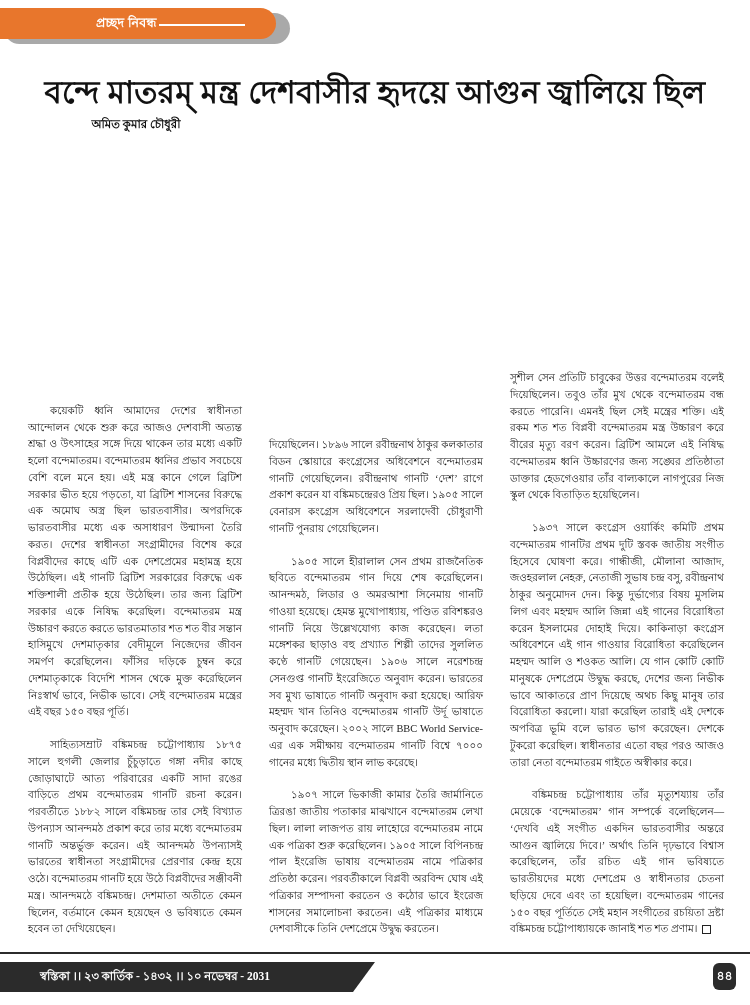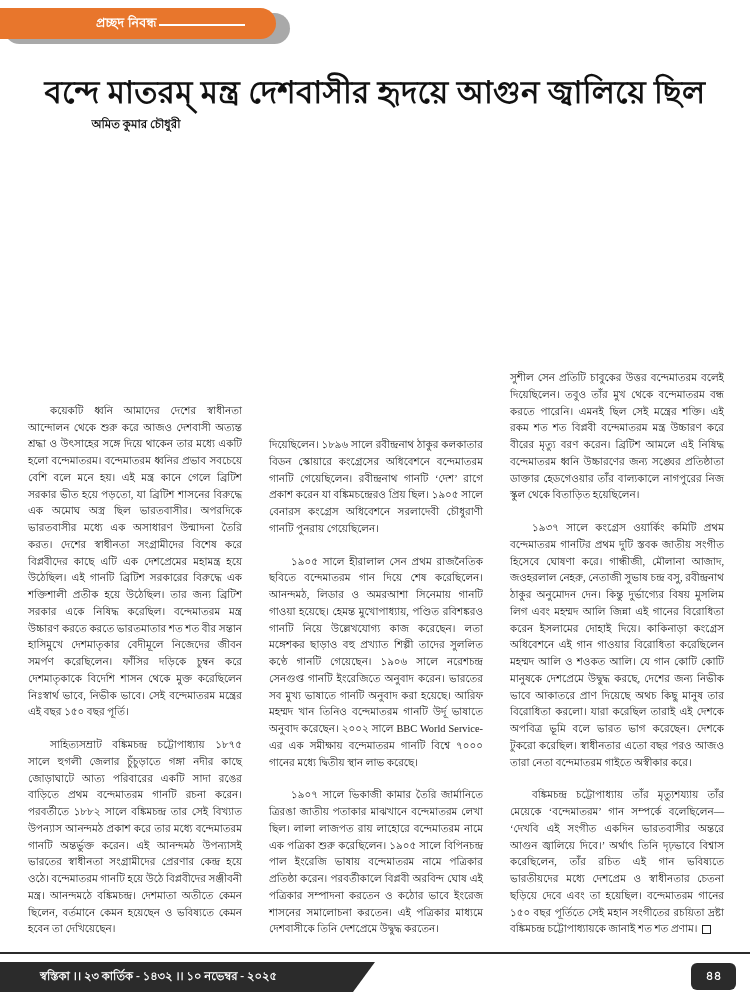--- a/index.html
+++ b/index.html
@@ -170,21 +170,21 @@
     font-size: 11.5px;
     font-weight: 700;
     margin-left: 40px;
     white-space: nowrap;
     font-family: "Liberation Serif", "DejaVu Serif", serif;
   }
   .page-number {
     position: absolute;
     right: 14px;
     top: 963px;
-    width: 45px;
+    width: 23px;
     height: 27px;
     background: #2b2b2b;
     border-radius: 6px;
     color: #ffffff;
     font-size: 12.5px;
     font-weight: 700;
     display: flex;
     align-items: center;
     justify-content: center;
     font-family: "Liberation Sans", "DejaVu Sans", sans-serif;
@@ -224,18 +224,18 @@
       <p class="no-indent">সুশীল সেন প্রতিটি চাবুকের উত্তর বন্দেমাতরম বলেই দিয়েছিলেন। তবুও তাঁর মুখ থেকে বন্দেমাতরম বন্ধ করতে পারেনি। এমনই ছিল সেই মন্ত্রের শক্তি। এই রকম শত শত বিপ্লবী বন্দেমাতরম মন্ত্র উচ্চারণ করে বীরের মৃত্যু বরণ করেন। ব্রিটিশ আমলে এই নিষিদ্ধ বন্দেমাতরম ধ্বনি উচ্চারণের জন্য সঙ্ঘের প্রতিষ্ঠাতা ডাক্তার হেডগেওয়ার তাঁর বাল্যকালে নাগপুরের নিজ স্কুল থেকে বিতাড়িত হয়েছিলেন।</p>
       <p>১৯৩৭ সালে কংগ্রেস ওয়ার্কিং কমিটি প্রথম বন্দেমাতরম গানটির প্রথম দুটি স্তবক জাতীয় সংগীত হিসেবে ঘোষণা করে। গান্ধীজী, মৌলানা আজাদ, জওহরলাল নেহরু, নেতাজী সুভাষ চন্দ্র বসু, রবীন্দ্রনাথ ঠাকুর অনুমোদন দেন। কিন্তু দুর্ভাগ্যের বিষয় মুসলিম লিগ এবং মহম্মদ আলি জিন্না এই গানের বিরোধিতা করেন ইসলামের দোহাই দিয়ে। কাকিনাড়া কংগ্রেস অধিবেশনে এই গান গাওয়ার বিরোধিতা করেছিলেন মহম্মদ আলি ও শওকত আলি। যে গান কোটি কোটি মানুষকে দেশপ্রেমে উদ্বুদ্ধ করছে, দেশের জন্য নিভীক ভাবে আকাতরে প্রাণ দিয়েছে অথচ কিছু মানুষ তার বিরোধিতা করলো। যারা করেছিল তারাই এই দেশকে অপবিত্র ভূমি বলে ভারত ভাগ করেছেন। দেশকে টুকরো করেছিল। স্বাধীনতার এতো বছর পরও আজও তারা নেতা বন্দেমাতরম গাইতে অস্বীকার করে।</p>
       <p><span>বঙ্কিমচন্দ্র চট্টোপাধ্যায় তাঁর মৃত্যুশয্যায় তাঁর মেয়েকে ‘বন্দেমাতরম’ গান সম্পর্কে বলেছিলেন— ‘দেখবি এই সংগীত একদিন ভারতবাসীর অন্তরে আগুন জ্বালিয়ে দিবে।’ অর্থাৎ তিনি দৃঢ়ভাবে বিশ্বাস করেছিলেন, তাঁর রচিত এই গান ভবিষ্যতে ভারতীয়দের মধ্যে দেশপ্রেম ও স্বাধীনতার চেতনা ছড়িয়ে দেবে এবং তা হয়েছিল। বন্দেমাতরম গানের ১৫০ বছর পূর্তিতে সেই মহান সংগীতের রচয়িতা দ্রষ্টা বঙ্কিমচন্দ্র চট্টোপাধ্যায়কে জানাই শত শত প্রণাম।</span><span class="endmark"></span></p>
     </div>
 
   </div>
 
   <div class="footer-rule"></div>
 
   <div class="footer-bar">
-    <span class="footer-text">স্বস্তিকা ।। ২৩ কার্তিক - ১৪৩২ ।। ১০ নভেম্বর - ২০২৫</span>
+    <span class="footer-text">স্বস্তিকা ।। ২৩ কার্তিক - ১৪৩২ ।। ১০ নভেম্বর - 2031</span>
   </div>
 
   <div class="page-number">৪৪</div>
 
 </div>
 
 </body></html>

